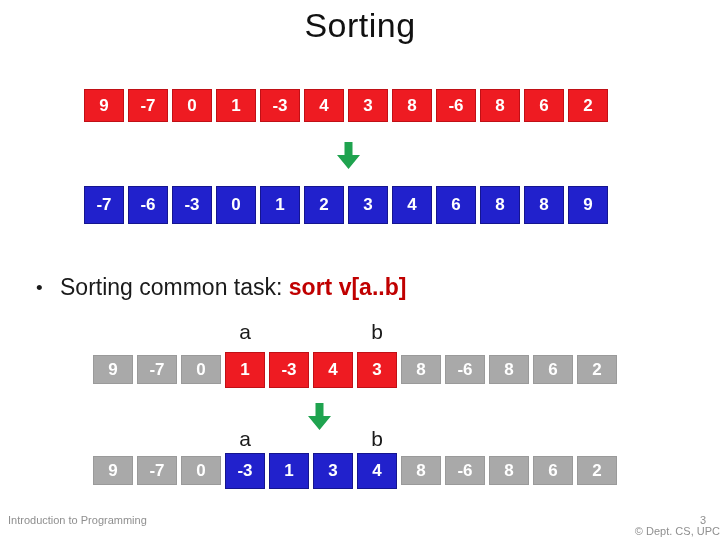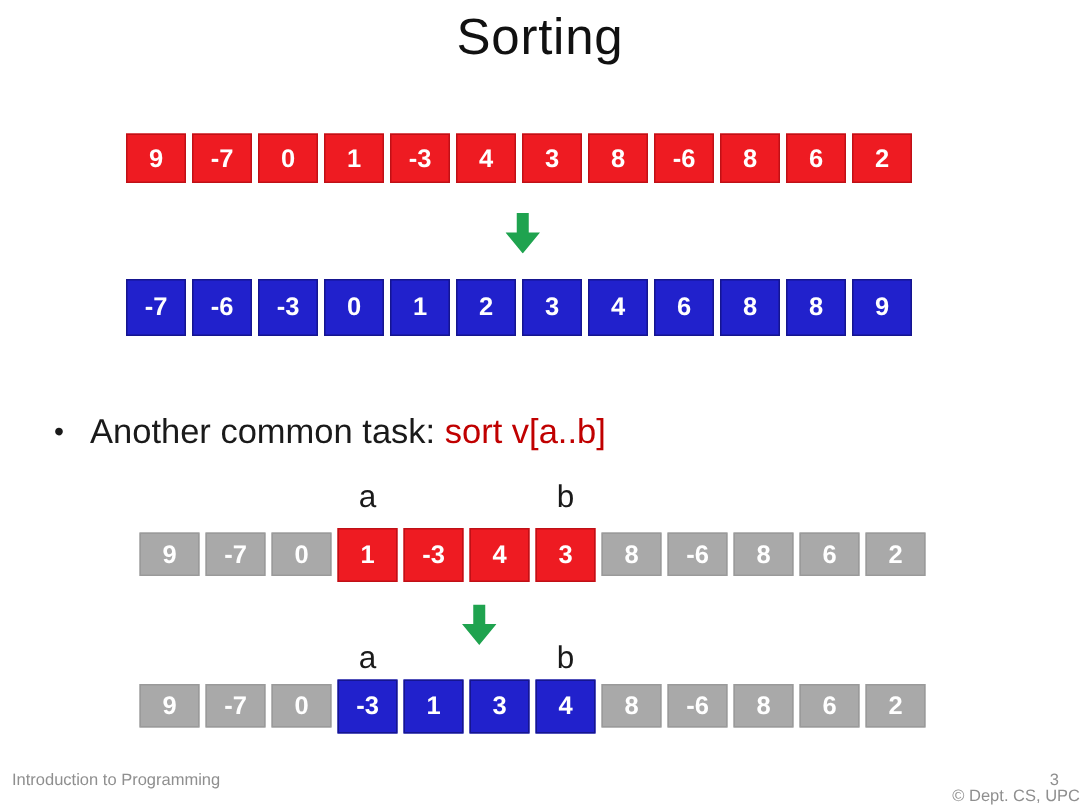--- a/index.html
+++ b/index.html
@@ -46,21 +46,21 @@
   .row-mixed .box-emph { height: 36px; }
   .arrow-icon { position: absolute; }
   .bullet {
     position: absolute;
     left: 36px; top: 274px;
     font-size: 23px;
     color: #1a1a1a;
     white-space: nowrap;
   }
   .bullet .marker { display: inline-block; width: 24px; font-size: 19px; vertical-align: 1px; }
-  .bullet .hl { color: var(--highlight-text); font-weight: 400; }
+  .bullet .hl { color: var(--highlight-text); font-weight: 700; }
   .range-label {
     position: absolute;
     width: 40px;
     text-align: center;
     font-size: 21px;
     color: #1a1a1a;
   }
   .footer {
     position: absolute;
     left: 0; top: 514px; width: 720px;
@@ -106,21 +106,21 @@
       <div class="box box-blue">2</div>
       <div class="box box-blue">3</div>
       <div class="box box-blue">4</div>
       <div class="box box-blue">6</div>
       <div class="box box-blue">8</div>
       <div class="box box-blue">8</div>
       <div class="box box-blue">9</div>
     </div>
 
   <div class="bullet">
-    <span class="marker">•</span><span>Another common task: </span><span class="hl">sort v[a..b]</span>
+    <span class="marker">•</span><span>Sorting common task: </span><span class="hl">sort v[a..b]</span>
   </div>
 
   <div class="range-label" style="left:225px; top:320px;">a</div>
   <div class="range-label" style="left:357px; top:320px;">b</div>
 
   <div class="row row-mixed" style="left:93px; top:351px; height:37px;">
       <div class="box box-gray">9</div>
       <div class="box box-gray">-7</div>
       <div class="box box-gray">0</div>
       <div class="box box-red box-emph">1</div>

